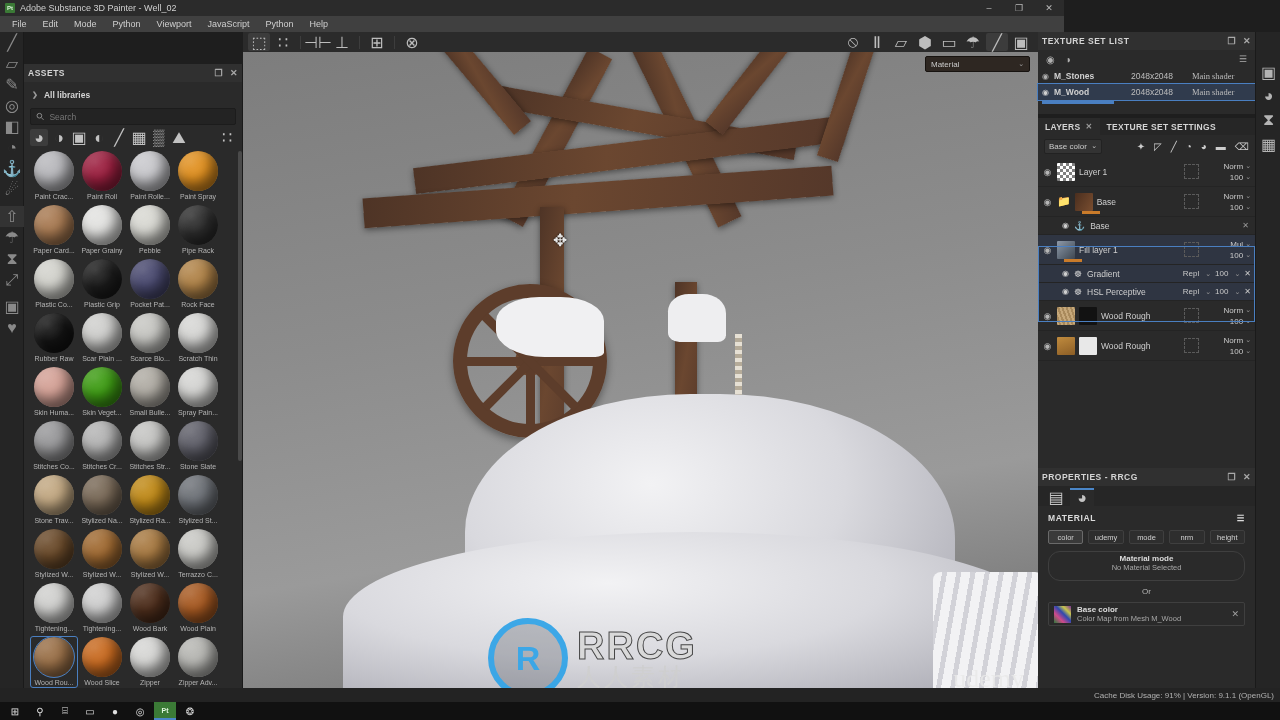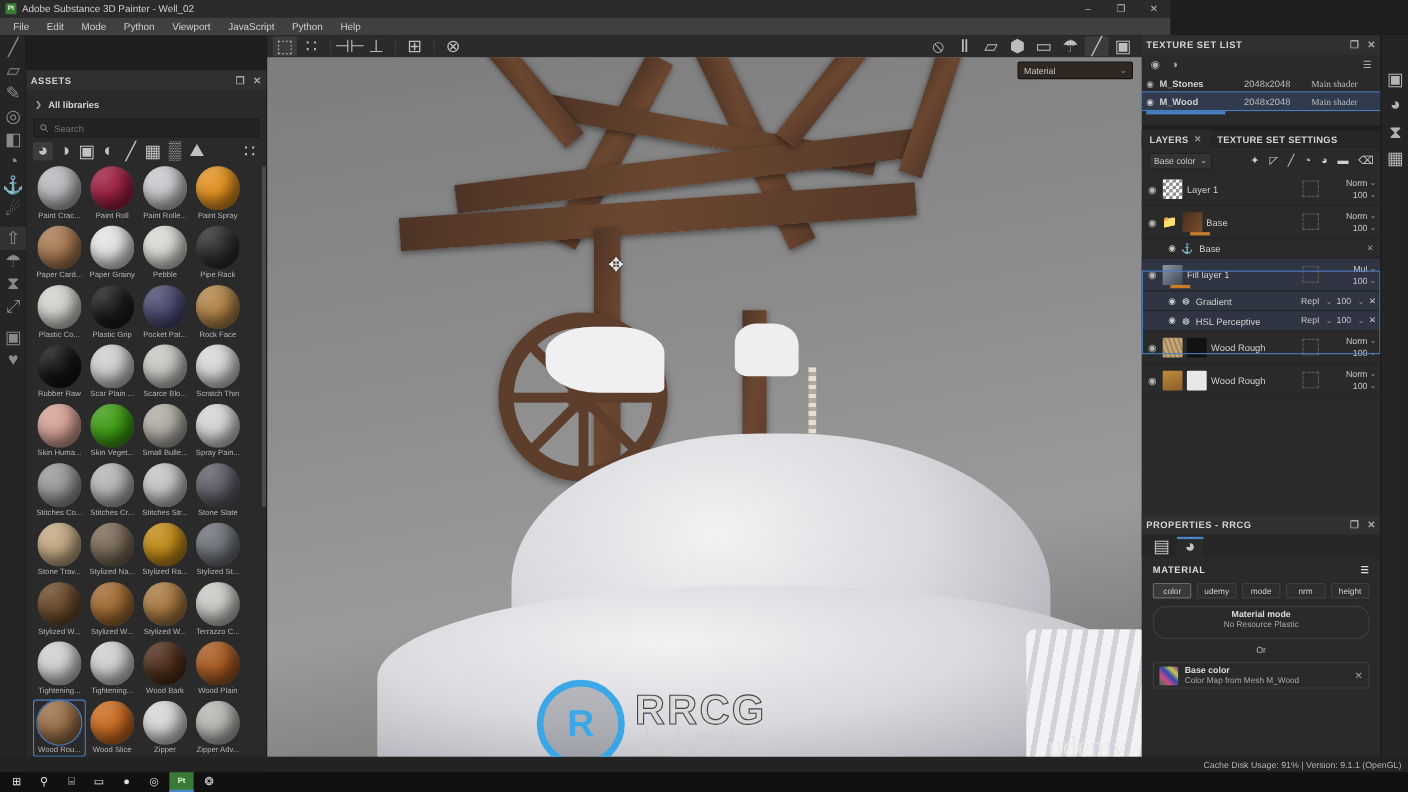--- a/index.html
+++ b/index.html
@@ -730,21 +730,21 @@
       </div>
       <div class="chan">
         <div class="chip on">color</div>
         <div class="chip">udemy</div>
         <div class="chip">mode</div>
         <div class="chip">nrm</div>
         <div class="chip">height</div>
       </div>
       <div class="mmode">
         <div class="t">Material mode</div>
-        <div class="s">No Resource Plastic</div>
+        <div class="s">No Material Selected</div>
       </div>
       <div class="orr">Or</div>
       <div class="resrow">
         <span class="resthumb"></span>
         <span class="tx">
           <div class="a">Base color</div>
           <div class="b">Color Map from Mesh M_Wood</div>
         </span>
         <span class="x">✕</span>
       </div>

